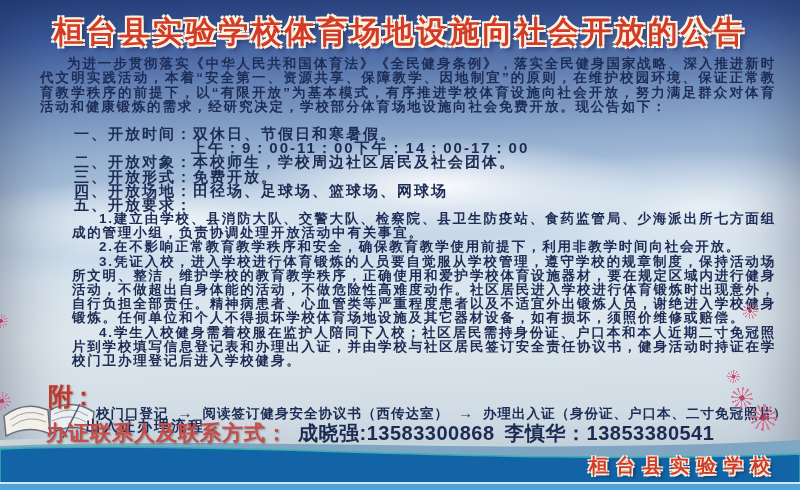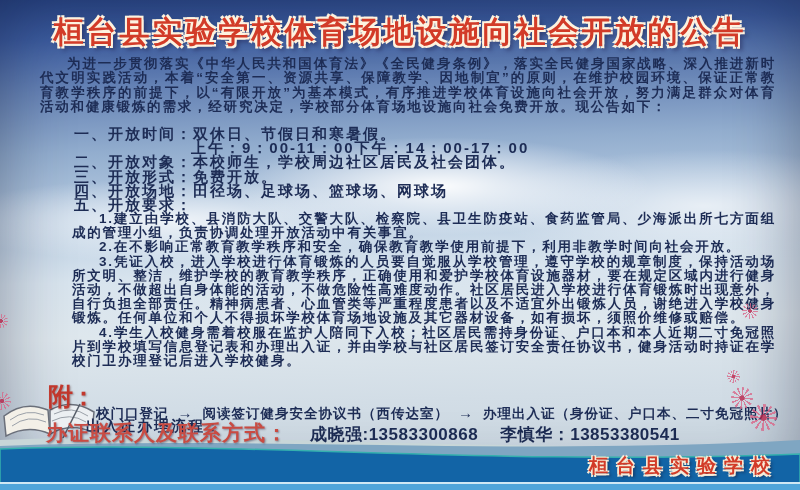--- a/index.html
+++ b/index.html
@@ -43,21 +43,21 @@
     position:absolute;left:96px;top:26px;white-space:nowrap;
     font-size:13.5px;font-weight:bold;color:#1d2c55;letter-spacing:1px;
   }
   .flow .arrow{margin:0 9px;font-size:15px;}
   .contact{position:absolute;left:46px;top:419px;white-space:nowrap;z-index:3;}
   .contact-label{
     font-size:21px;font-weight:700;color:#c94b42;letter-spacing:1px;
     text-shadow:1px 1px 2px rgba(40,20,50,.45);
     text-align:center;
   }
-  .contact-entry{font-size:17px;font-weight:900;color:#1c2b52;margin-left:22px;letter-spacing:.5px;}
+  .contact-entry{font-size:20px;font-weight:900;color:#1c2b52;margin-left:10px;letter-spacing:.5px;}
   .wave{position:absolute;left:0;bottom:0;width:800px;height:58px;z-index:2;}
   .school{
     position:absolute;right:22px;bottom:11px;z-index:4;
     font-size:19px;font-weight:900;letter-spacing:8px;color:#d23b28;
     text-shadow:-1.5px -1.5px 0 #f8ecd8,1.5px -1.5px 0 #f8ecd8,-1.5px 1.5px 0 #f8ecd8,1.5px 1.5px 0 #f8ecd8,3px 3px 3px rgba(20,20,50,.6);
   }
   .flower{
     position:absolute;border-radius:50%;opacity:.8;z-index:1;
     background:
       radial-gradient(circle,#b8244a 0 16%,rgba(0,0,0,0) 18%),

